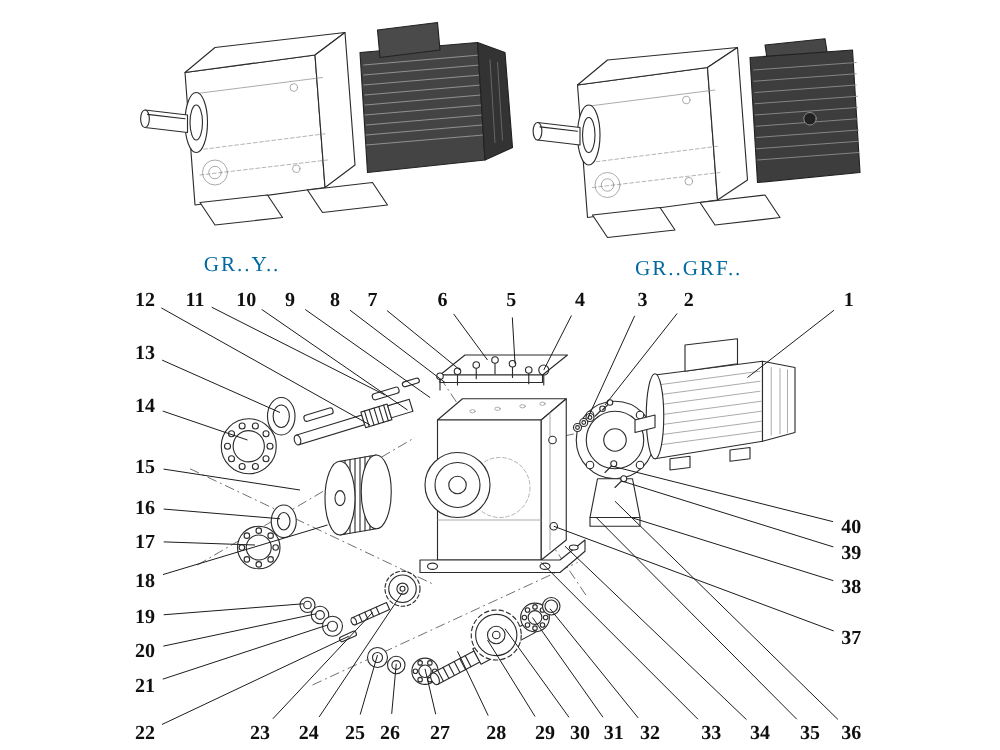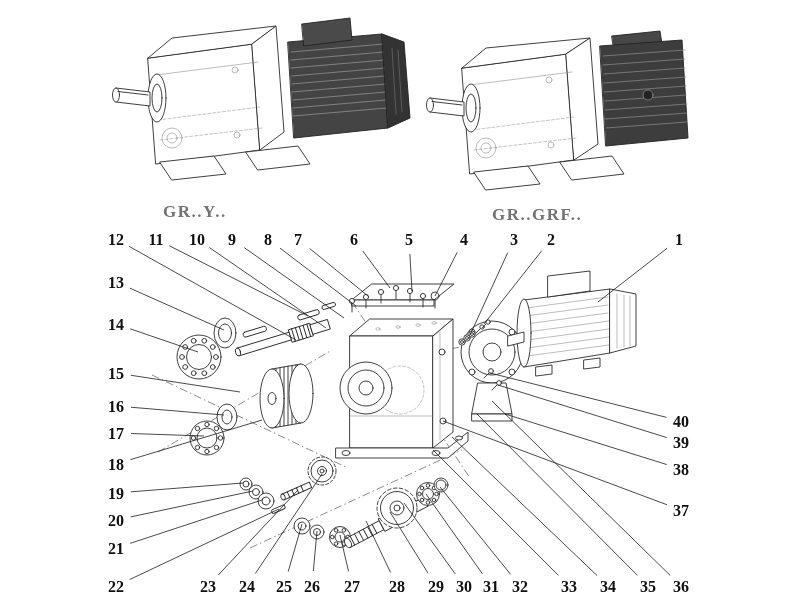--- a/index.html
+++ b/index.html
@@ -9,21 +9,21 @@
   }
   #diagram{position:absolute;left:0;top:0}
   
   .part *{fill:#ffffff;stroke:#2b2b2b;stroke-width:.9;stroke-linejoin:round;stroke-linecap:round}
   .fine{stroke:#8f8f8f !important;stroke-width:.6 !important;fill:none !important}
   .finedash{stroke:#9a9a9a !important;stroke-width:.6 !important;fill:none !important;stroke-dasharray:3 2}
   .dash{stroke:#5a5a5a;stroke-width:.7;fill:none;stroke-dasharray:8 3 1.5 3}
   .leader{stroke:#1c1c1c;stroke-width:.8}
   .callout{font:600 16px "Liberation Serif",serif;fill:#101010;text-anchor:middle}
   .variant-label{
-    position:absolute;font-weight:bold;font-size:17px;letter-spacing:1.5px;color:#737373;
+    position:absolute;font-weight:normal;font-size:17px;letter-spacing:1.5px;color:#0369a1;
   }
 </style>
 </head>
 <body>
 
 <svg id="diagram" width="800" height="600" viewBox="0 0 800 600">
 
   <g class="part">
 
     <polygon points="148,58 252,44 260,150 156,164"></polygon>
@@ -425,13 +425,13 @@
       <line x1="666.6828003294745" y1="464.5258751029608" x2="505" y2="414" class="leader"></line>
       <text x="681" y="474.5" class="callout">38</text>
       <line x1="666.6786290513068" y1="437.53924511434144" x2="498" y2="385" class="leader"></line>
       <text x="681" y="447.5" class="callout">39</text>
       <line x1="666.4523538676258" y1="417.34404704526725" x2="490" y2="373" class="leader"></line>
       <text x="681" y="426.5" class="callout">40</text>
     </g>
 </svg>
 
 <div class="variant-label" style="left:163px;top:202px">GR..Y..</div>
-<div class="variant-label" style="left:492px;top:205px">GR..GRF..</div>
+<div class="variant-label" style="left:508px;top:205px">GR..GRF..</div>
 
 </body></html>

